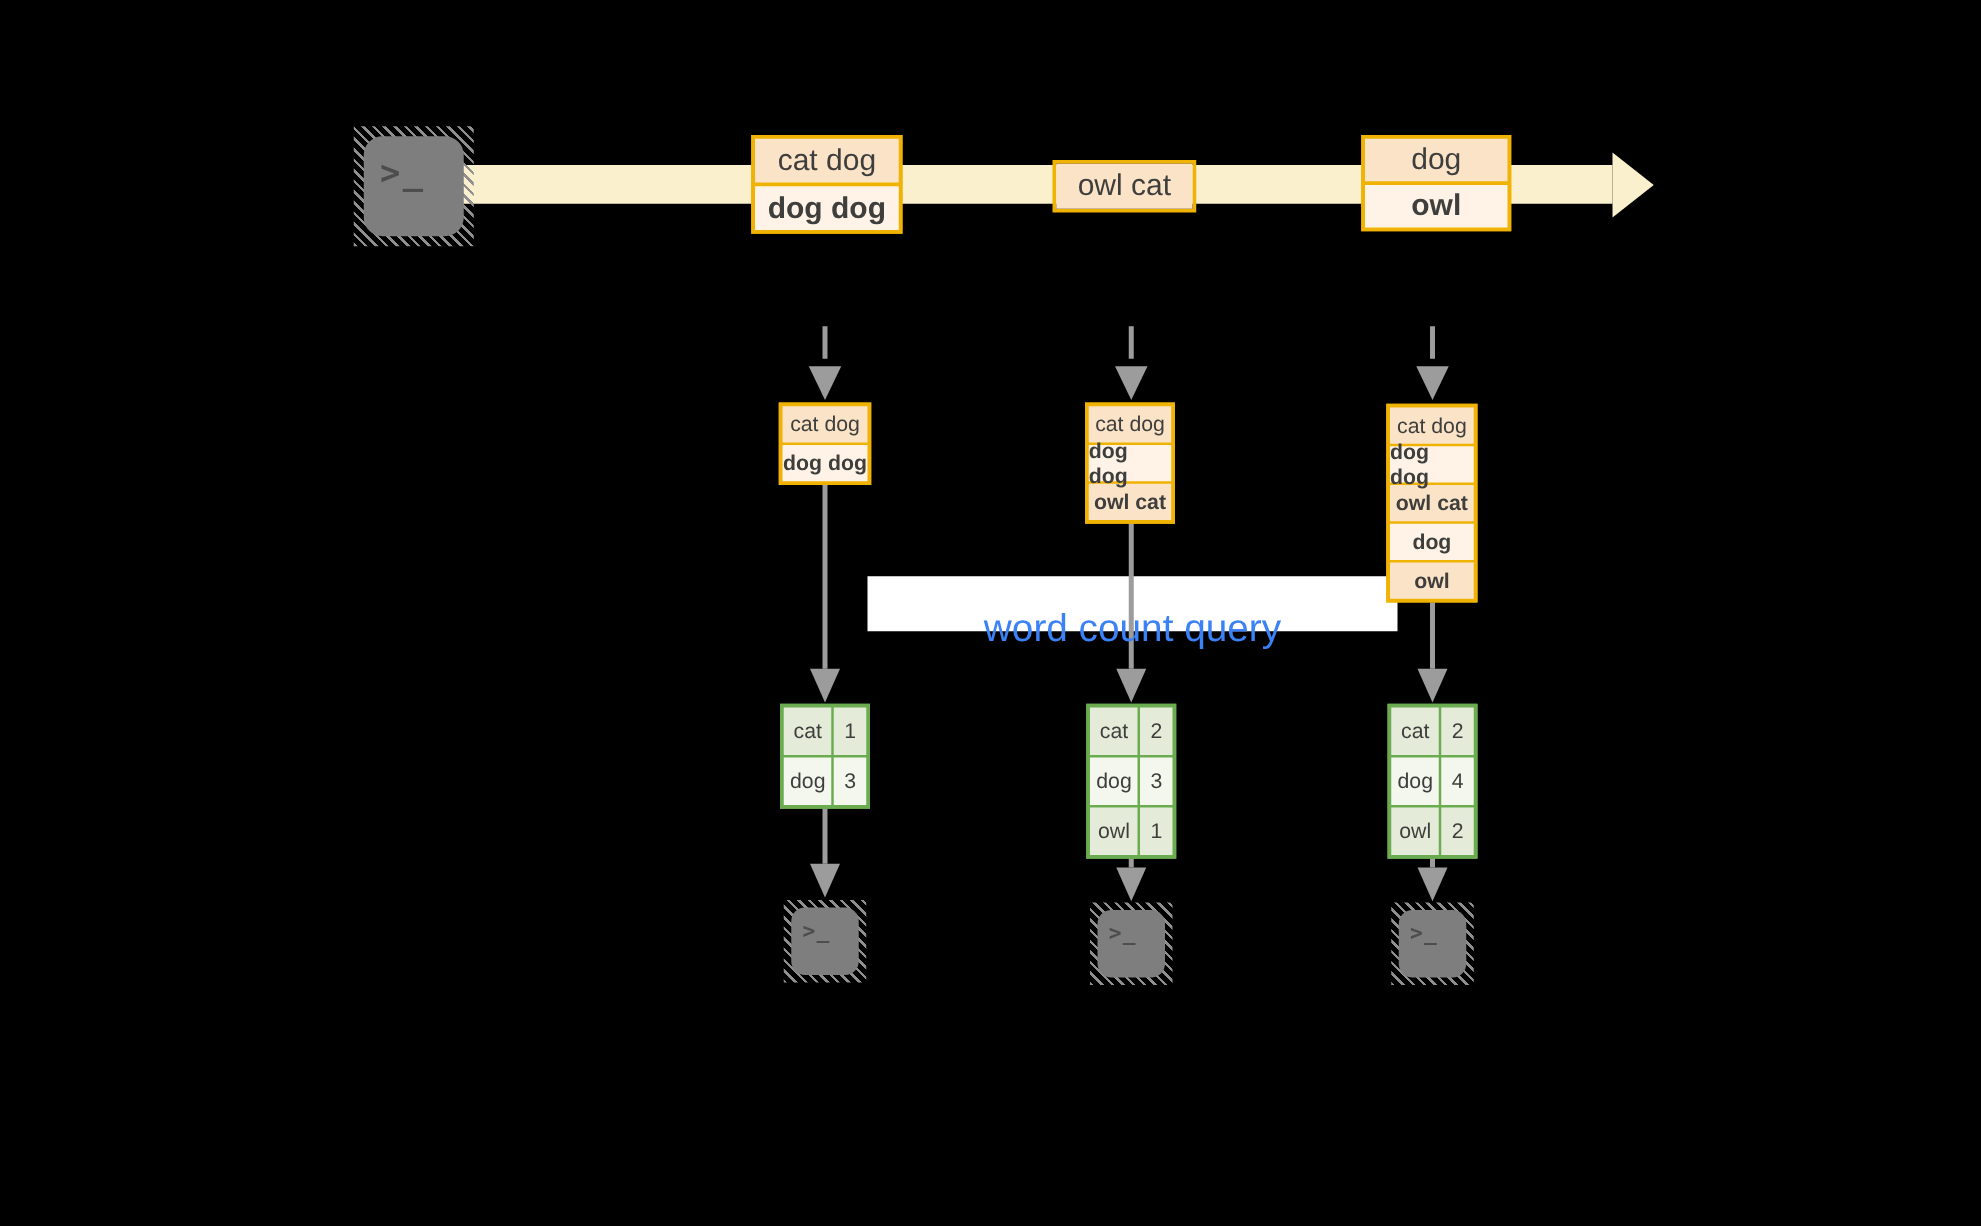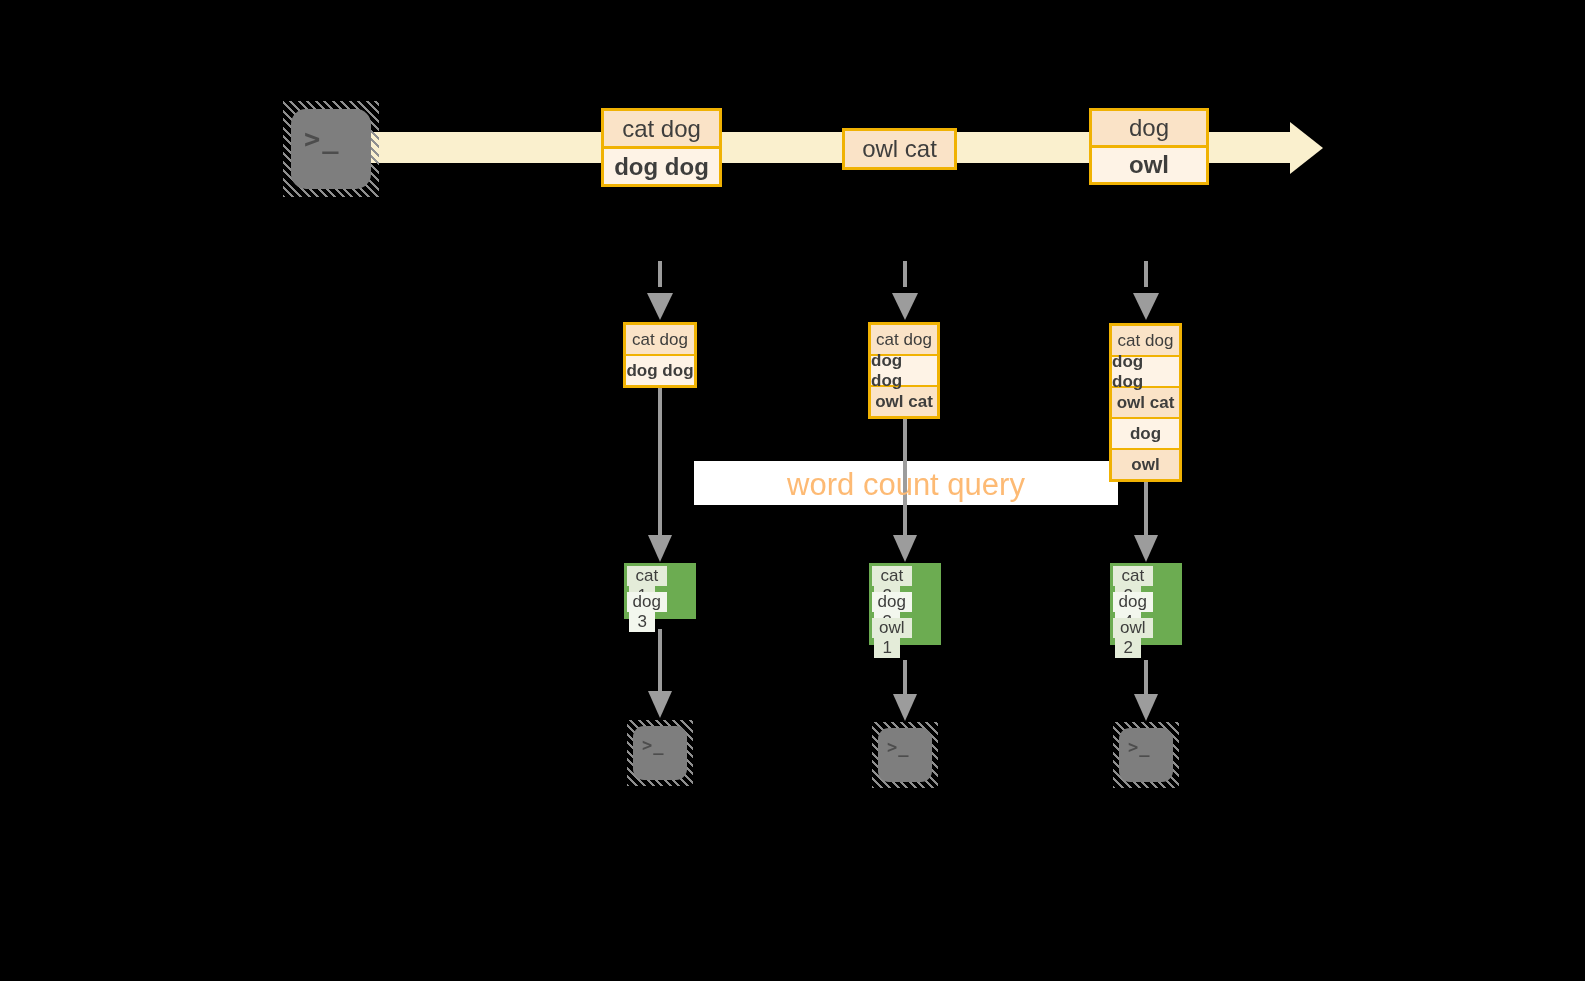--- a/index.html
+++ b/index.html
@@ -49,26 +49,26 @@
   .cell.cream{background:var(--cream);}
 
   
   .vdash,.vline{position:absolute;width:4px;background:var(--gray);z-index:3;}
   .vhead{position:absolute;width:0;height:0;border-left:13px solid transparent;
     border-right:13px solid transparent;border-top:27px solid var(--gray);z-index:3;}
   .vhead.narrow{border-left-width:12px;border-right-width:12px;}
 
   
   .qlabel-bg{position:absolute;left:694px;top:461px;width:424px;height:44px;background:#FFFFFF;z-index:2;}
-  .qlabel-text{position:absolute;left:694px;top:469px;width:424px;height:32px;z-index:4;
-    display:flex;align-items:center;justify-content:center;font-size:31px;color:#fdba74;font-weight:400;}
+  .qlabel-text{position:absolute;left:694px;top:487px;width:424px;height:32px;z-index:4;
+    display:flex;align-items:center;justify-content:center;font-size:31px;color:#3b82f6;font-weight:400;}
 
   
   .gtable{position:absolute;border:3px solid var(--green);box-sizing:border-box;background:var(--green);width:72px;z-index:5;}
-  .grow{display:flex;height:24px;flex-direction:column;}
+  .grow{display:flex;height:38px;}
   .grow + .grow{margin-top:2px;}
   .gword{width:60%;display:flex;align-items:center;justify-content:center;color:var(--ink);font-size:17px;}
   .gcount{width:40%;margin-left:2px;display:flex;align-items:center;justify-content:center;color:var(--ink);font-size:17px;}
   .grow.sage .gword,.grow.sage .gcount{background:var(--sage);}
   .grow.light .gword,.grow.light .gcount{background:var(--sagelight);}
 </style>
 </head>
 <body>
 
 <div class="canvas">

